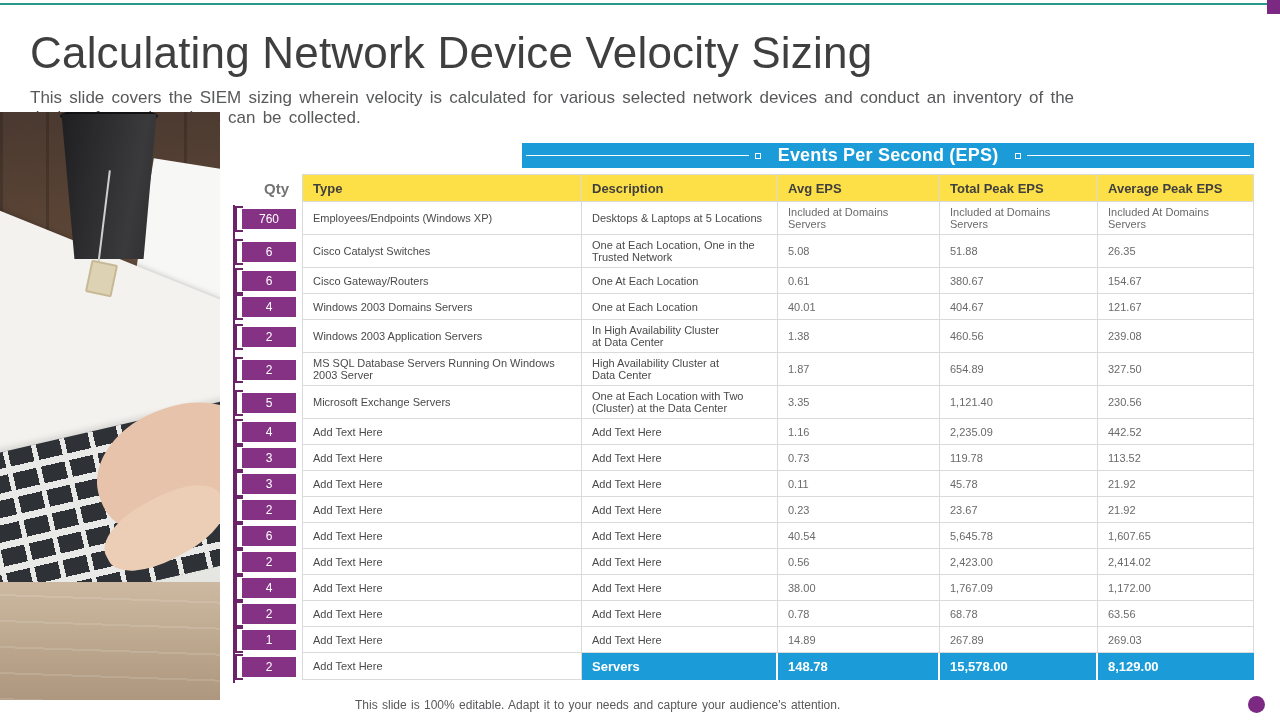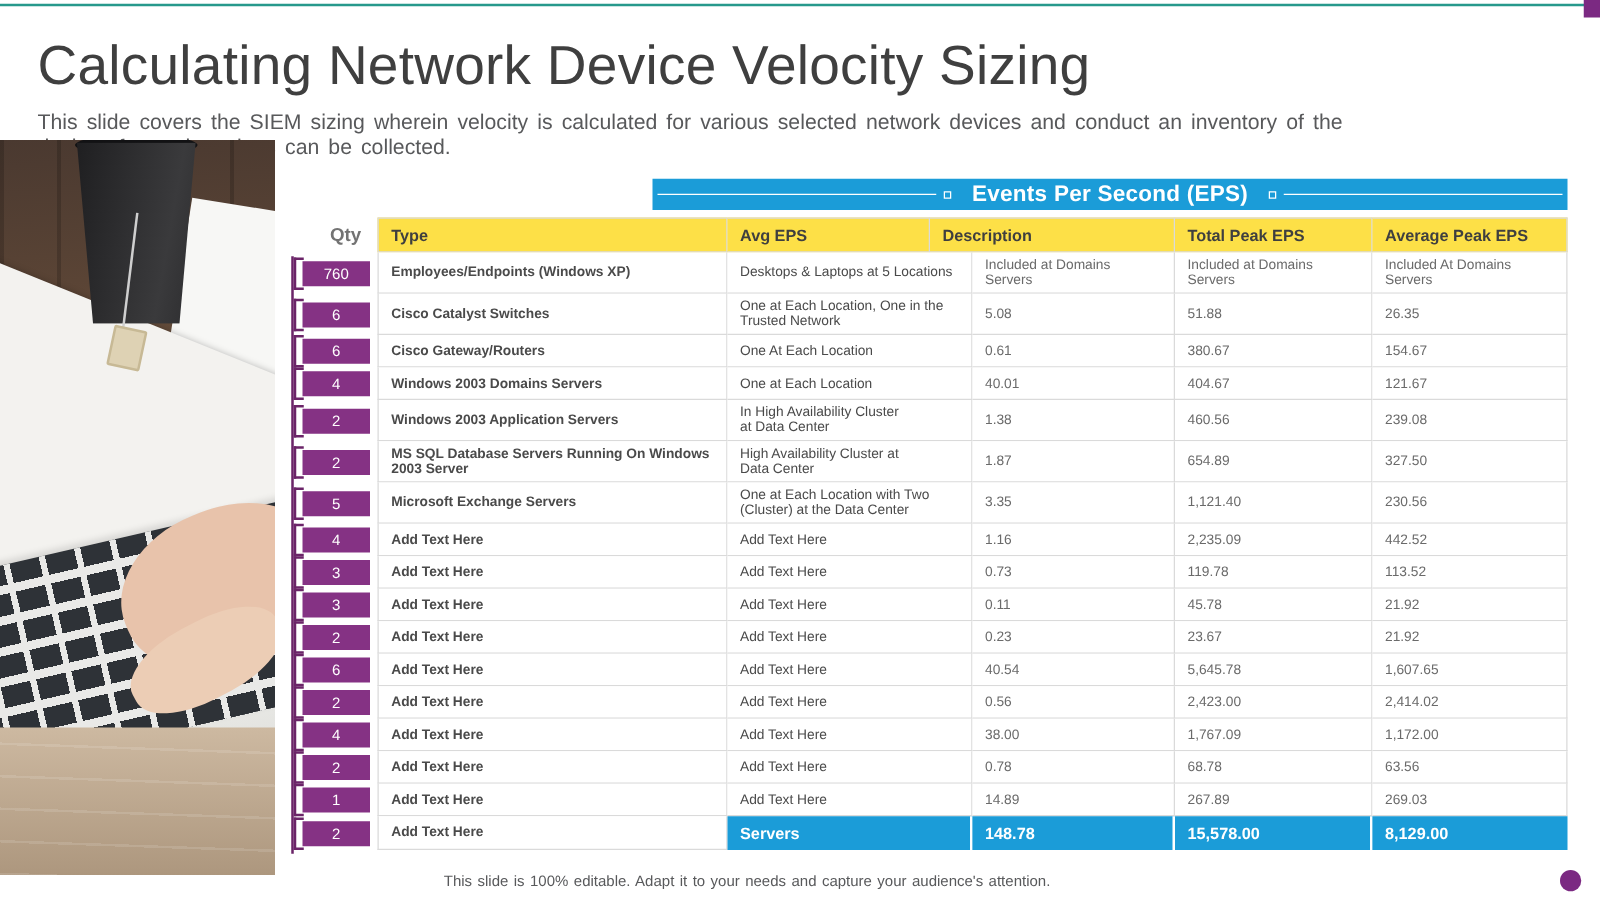--- a/index.html
+++ b/index.html
@@ -51,21 +51,21 @@
   .rows { margin-top:31px; position:relative; }
   .qty-line { position:absolute; left:1px; top:31px; width:2px; height:478px; background:#6B2468; }
 
   .rowwrap { display:flex; align-items:stretch; }
   .badge-slot { width:70px; flex:none; display:flex; align-items:center; position:relative; }
   .qty-badge { position:relative; margin-left:10px; width:54px; height:20px; background:#853284; color:#fff; font-size:12px; display:flex; align-items:center; justify-content:center; }
   .qty-badge::before { content:""; position:absolute; left:-7px; top:-3px; bottom:-3px; width:6px; border:2px solid #6B2468; border-right:none; }
   .qty-header-label { margin-left:32px; font-size:15px; font-weight:bold; color:#737373; }
 
   .cell { padding:4px 10px; font-size:11px; color:#4a4a4a; border-right:1px solid #DADADA; border-bottom:1px solid #DADADA; display:flex; align-items:center; background:#fff; min-height:26px; }
-  .c-type { width:280px; flex:none; border-left:1px solid #DADADA;font-weight:bold; }
+  .c-type { width:280px; flex:none; border-left:1px solid #DADADA; }
   .c-desc { width:196px; flex:none; white-space:pre-line; }
   .c-avg { width:162px; flex:none; color:#6a6a6a; }
   .c-total { width:158px; flex:none; color:#6a6a6a; }
   .c-avgpeak { width:156px; flex:none; color:#6a6a6a; }
 
   .header-row .cell { background:#fde047; font-size:13px; font-weight:bold; color:#3F3F3F; border-top:1px solid #DADADA; min-height:28px; }
 
   .totals-row .cell.blue { background:#1B9CD8; color:#fff; font-weight:bold; font-size:13px; border-right:2px solid #fff; border-bottom:none; min-height:27px; }
   .totals-row .cell.blue:last-child { border-right:none; }
 </style>
@@ -107,22 +107,22 @@
     </div>
 
     <div class="rows">
       <div class="qty-line"></div>
 
       <div class="rowwrap header-row">
         <div class="badge-slot">
           <span class="qty-header-label">Qty</span>
         </div>
         <div class="cell c-type">Type</div>
+        <div class="cell c-desc">Description</div>
         <div class="cell c-avg">Avg EPS</div>
-        <div class="cell c-desc">Description</div>
         <div class="cell c-total">Total Peak EPS</div>
         <div class="cell c-avgpeak">Average Peak EPS</div>
       </div>
 
       <div id="body-rows">
   <div class="rowwrap">
     <div class="badge-slot">
       <div class="qty-badge">760</div>
     </div>
     <div class="cell c-type">Employees/Endpoints  (Windows XP)</div>

